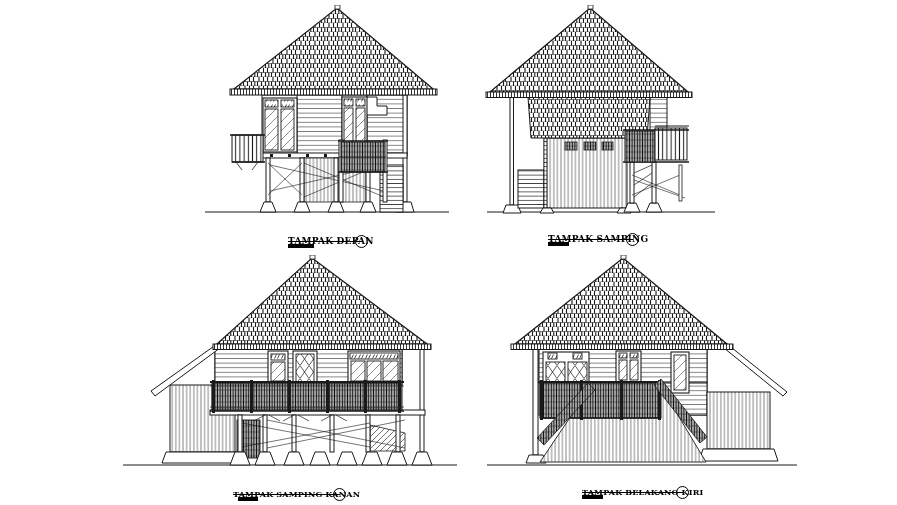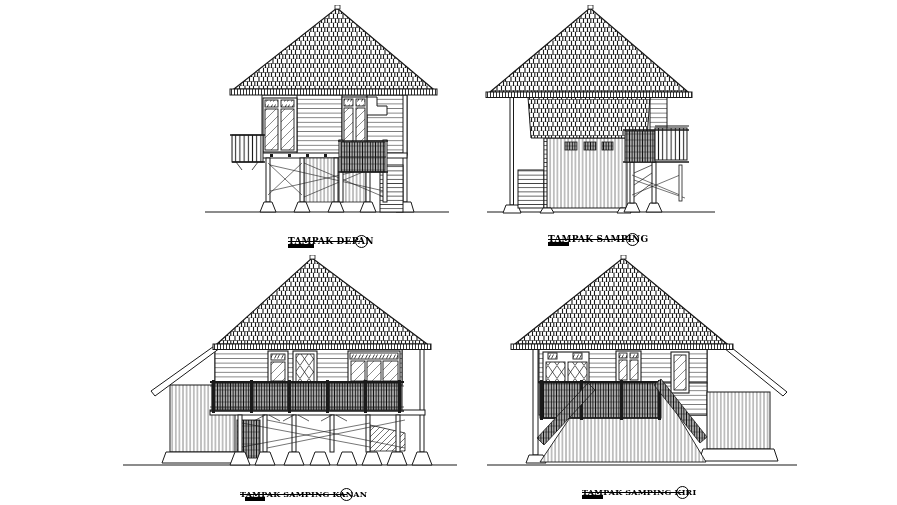--- a/index.html
+++ b/index.html
@@ -324,25 +324,25 @@
     <span class="vl-circle" style="left:67px"></span>
     <span class="vl-bar" style="left:0;width:26px"></span>
   </div>
 
   <div class="view-label" style="left:548px;top:227px;width:85px">
     <span class="vl-text f9">TAMPAK SAMPING</span>
     <span class="vl-circle" style="left:78px"></span>
     <span class="vl-bar" style="left:0;width:21px"></span>
   </div>
 
-  <div class="view-label" style="left:240px;top:482px;width:107px">
+  <div class="view-label" style="left:233px;top:482px;width:107px">
     <span class="vl-text f8">TAMPAK SAMPING KANAN</span>
     <span class="vl-circle" style="left:100px"></span>
     <span class="vl-bar" style="left:5px;width:20px"></span>
   </div>
 
   <div class="view-label" style="left:582px;top:480px;width:101px">
-    <span class="vl-text f8">TAMPAK SAMPING KIRI</span>
+    <span class="vl-text f8">TAMPAK BELAKANG KIRI</span>
     <span class="vl-circle" style="left:94px"></span>
     <span class="vl-bar" style="left:0;width:21px"></span>
   </div>
 
 </div>
 
 </body></html>

